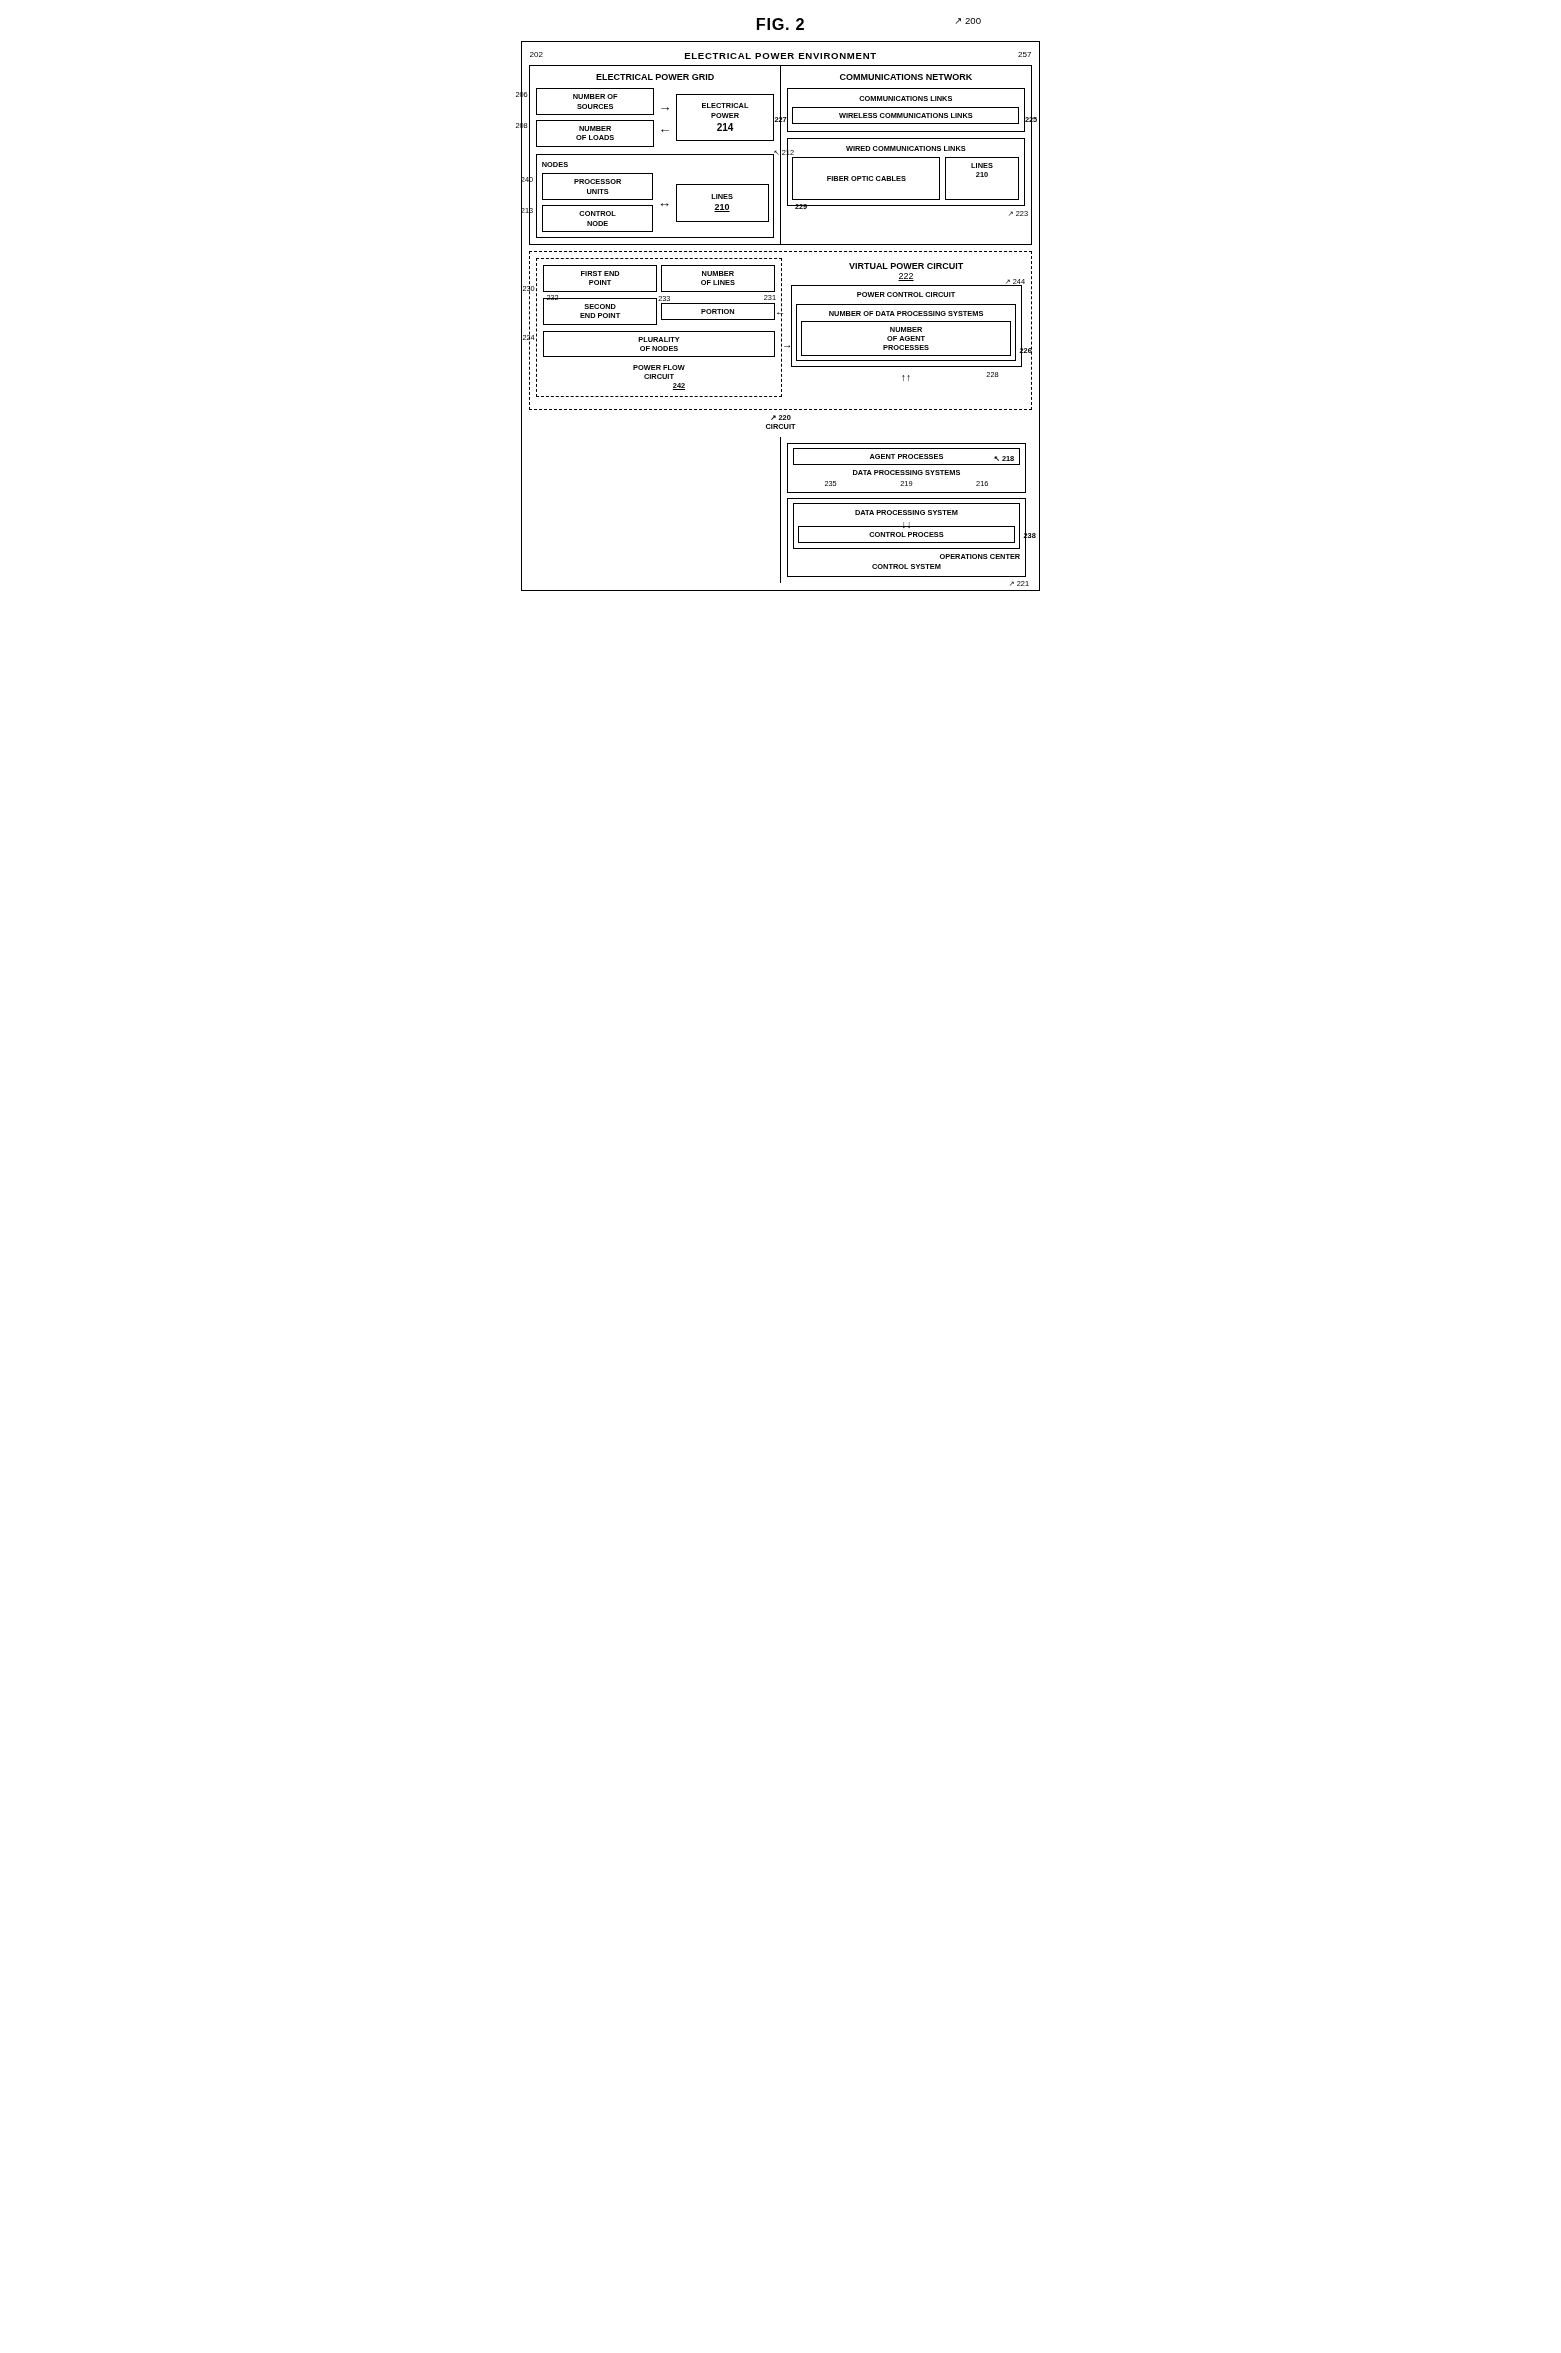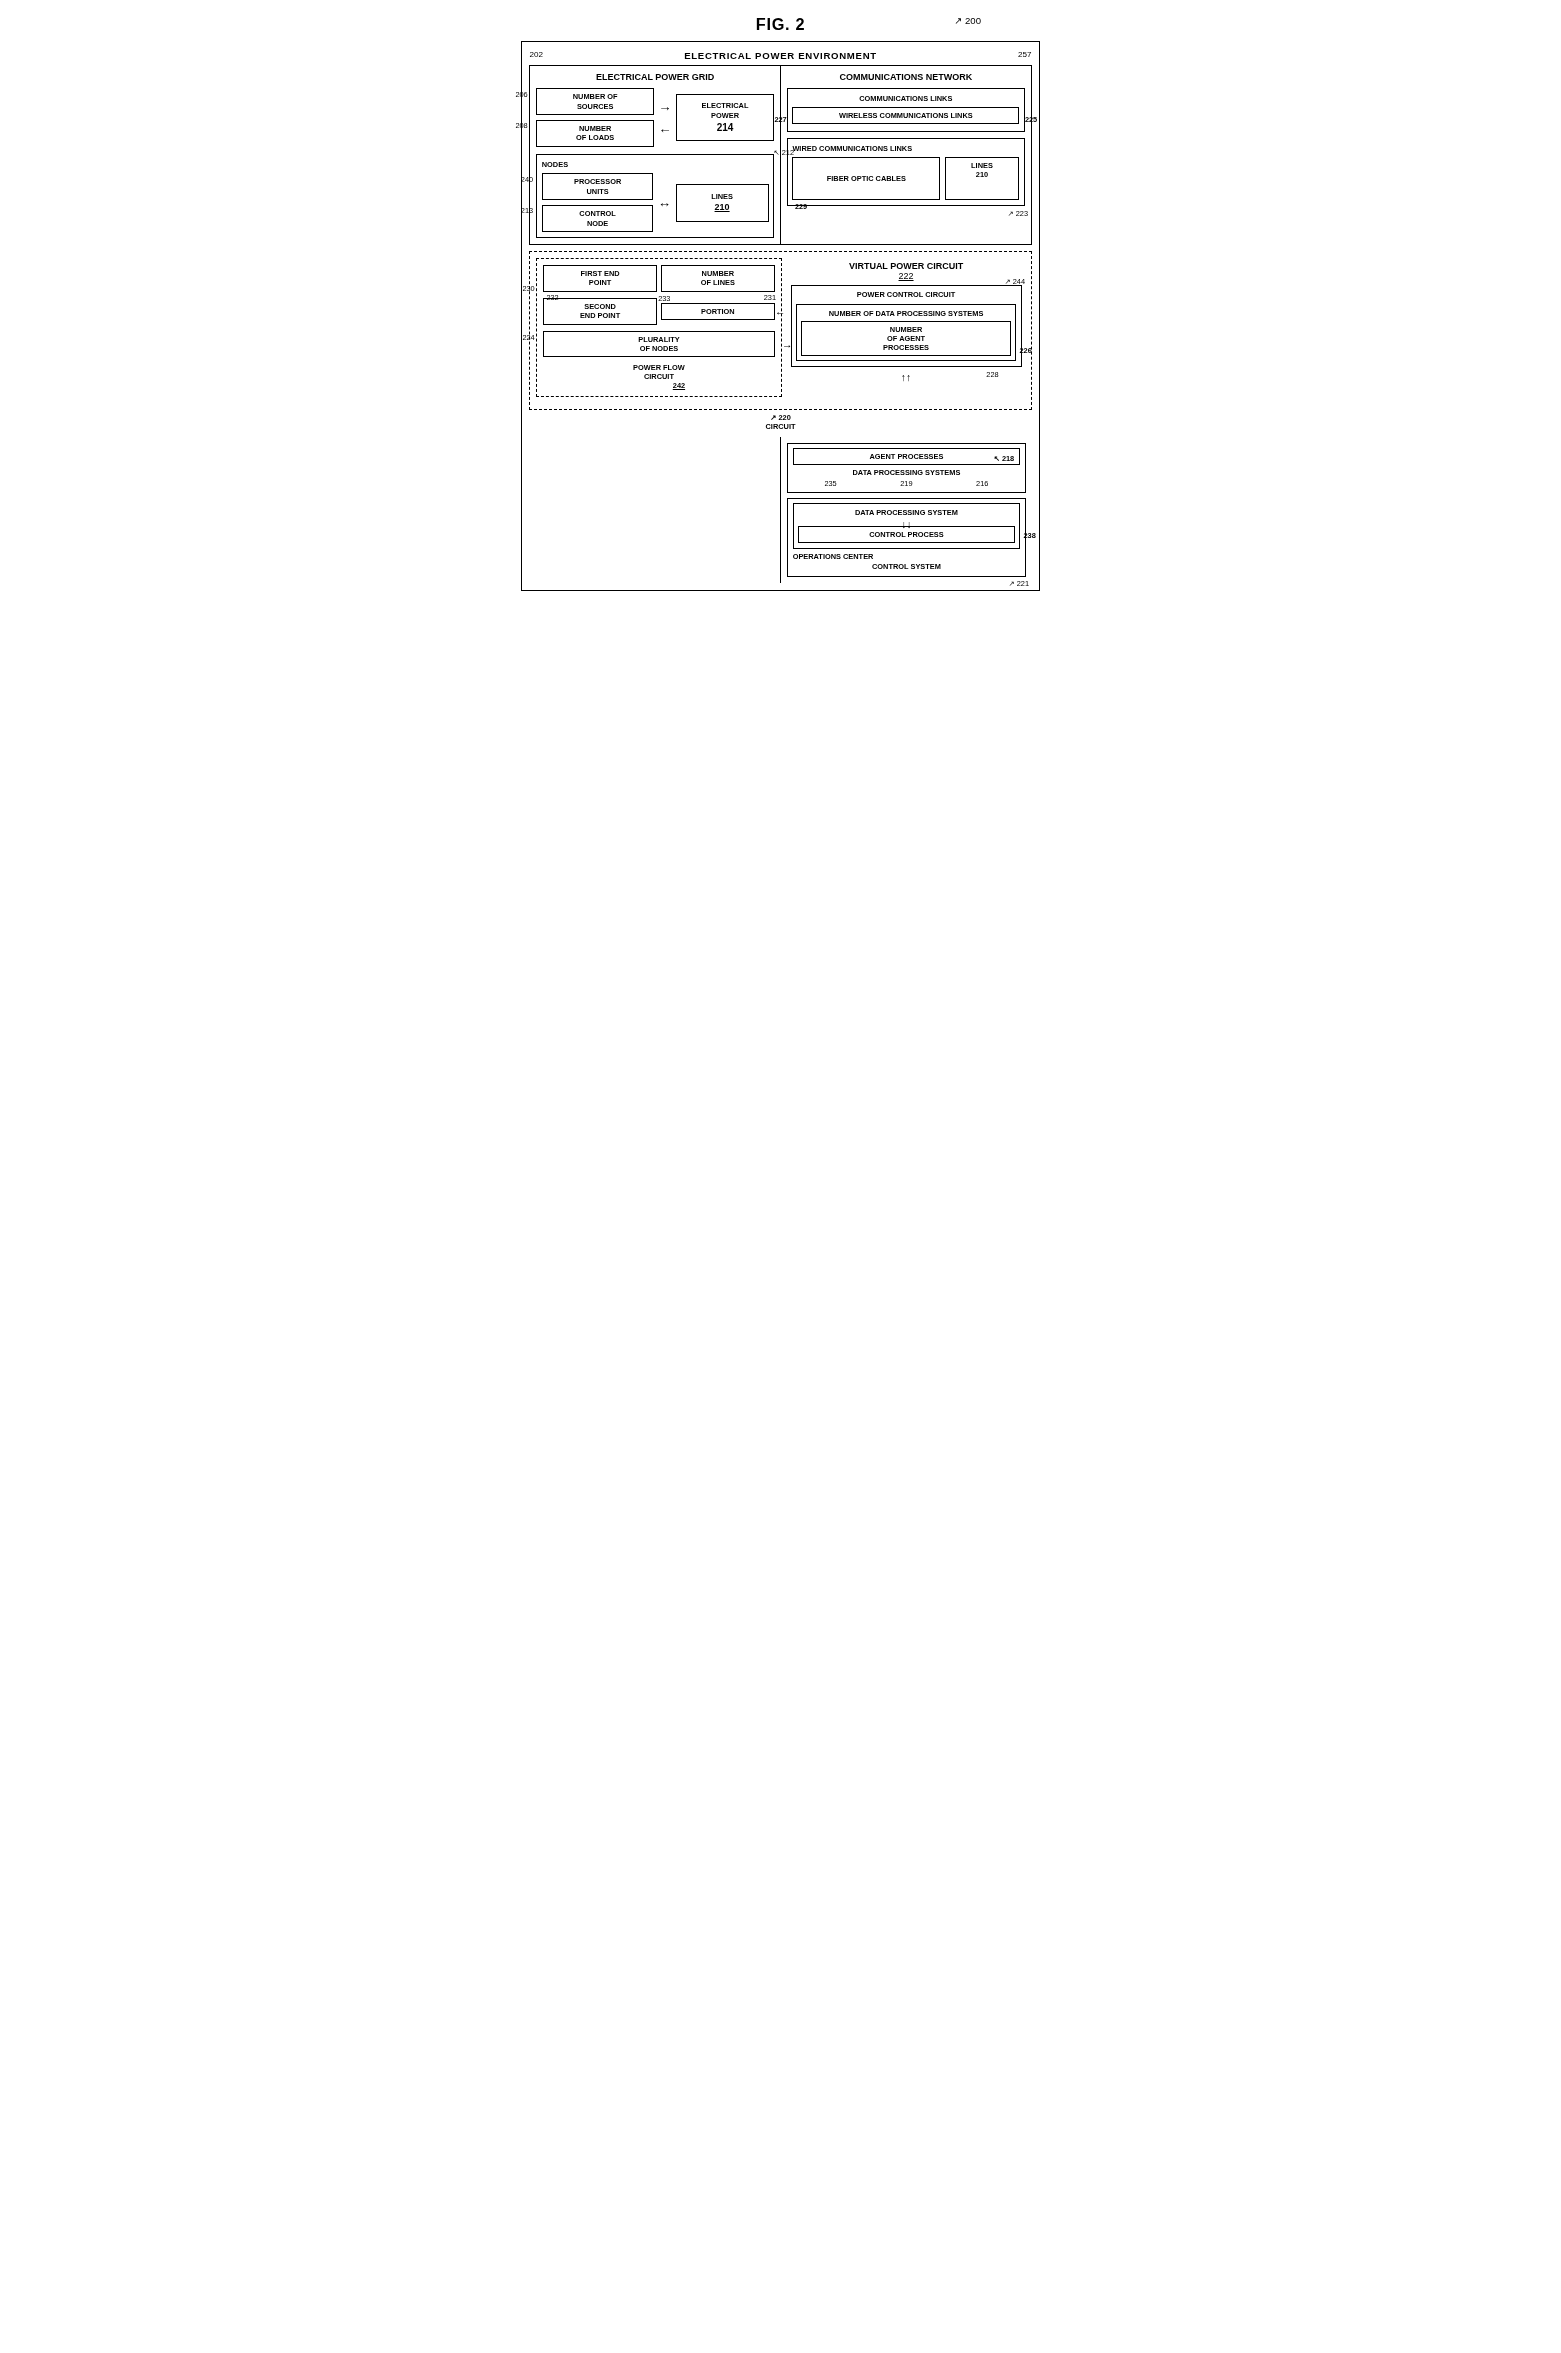--- a/index.html
+++ b/index.html
@@ -132,21 +132,21 @@
           <div style="font-size:7.4px; font-weight:bold; text-align:center; margin-bottom:4.4px;">COMMUNICATIONS LINKS</div>
 
           <div style="border:1.5px solid #000; padding:3px; font-size:7.4px; font-weight:bold; text-align:center; margin-bottom:3px; position:relative;">
             <span>WIRELESS COMMUNICATIONS LINKS</span>
             <span style="font-size:7.4px; position:absolute; left:-19px; bottom:-1.5px;">227</span>
             <span style="font-size:7.4px; position:absolute; right:-19px; bottom:-1.5px;">225</span>
           </div>
         </div>
 
         <div style="border:1.5px solid #000; padding:4.4px; position:relative;">
-          <div style="font-size:7.4px; font-weight:bold; text-align:left; margin-bottom:4.4px;">WIRED COMMUNICATIONS LINKS</div>
+          <div style="font-size:7.4px; font-weight:bold; text-align:center; margin-bottom:4.4px;">WIRED COMMUNICATIONS LINKS</div>
           <div style="display:flex; gap:4.4px;">
             <div style="flex:1.2; border:1.5px solid #000; padding:16px; font-size:7.4px; font-weight:bold; text-align:center; position:relative;">
               <span>FIBER OPTIC CABLES</span>
               <span style="font-size:7.4px; position:absolute; left:1.5px; bottom:-12px;">229</span>
             </div>
             <div style="flex:0.7; border:1.5px solid #000; padding:3px; font-size:7.4px; font-weight:bold; text-align:center; position:relative;">
               <span>LINES</span>
               <br>
               <span style="font-size:7.4px;">210</span>
             </div>
@@ -285,21 +285,21 @@
 
           <div style="border:1.5px solid #000; padding:4.4px; margin-bottom:3px;">
             <div style="font-size:7.4px; font-weight:bold; text-align:center; margin-bottom:9px;">DATA PROCESSING SYSTEM</div>
 
             <div style="border:1.5px solid #000; padding:3px; font-size:7.4px; font-weight:bold; text-align:center; position:relative;">
               <span>CONTROL PROCESS</span>
               <span style="font-size:7.4px; position:absolute; right:-22px; top:50%; transform:translateY(-50%);">238</span>
             </div>
           </div>
 
-          <div style="font-size:7.4px; font-weight:bold; text-align:left; margin-bottom:1.5px;">OPERATIONS CENTER</div>
+          <div style="font-size:7.4px; font-weight:bold; text-align:right; margin-bottom:1.5px;">OPERATIONS CENTER</div>
           <div style="font-size:7.4px; font-weight:bold; text-align:center;">CONTROL SYSTEM</div>
 
           <span style="font-size:7.4px; position:absolute; right:-4.4px; bottom:-12px;">↗ <span>221</span></span>
         </div>
 
         <div style="text-align:center; position:absolute; left:50%; top:80px; transform:translateX(-50%);">
           <span style="font-size:10.4px;">↓↓</span>
         </div>
       </div>
     </div>

